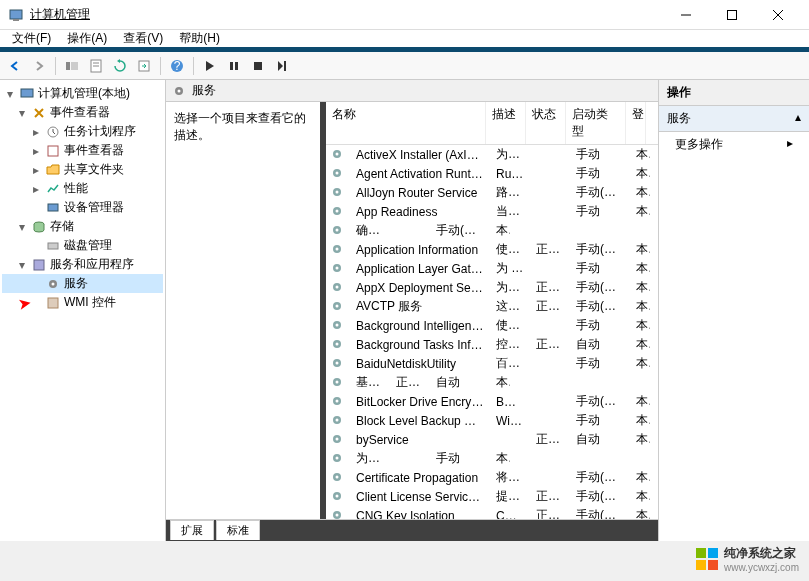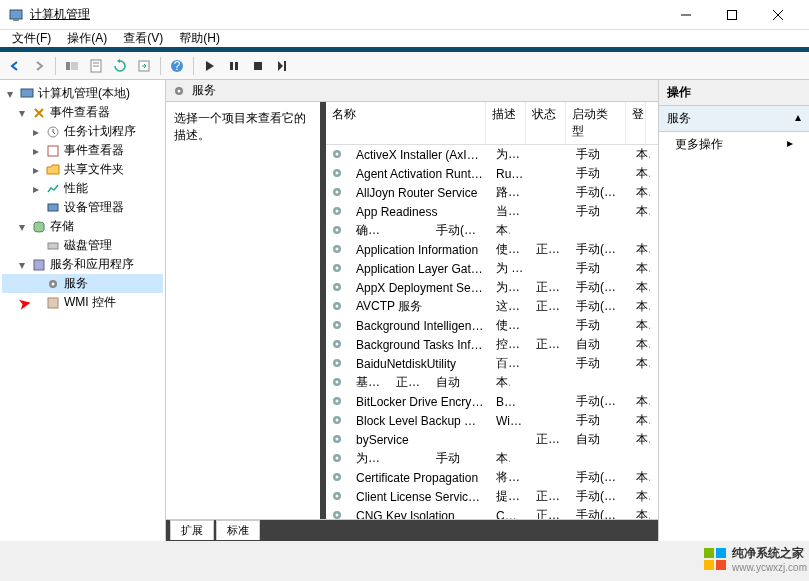--- a/index.html
+++ b/index.html
@@ -45,21 +45,21 @@
 .list-row div { padding: 0 6px; white-space: nowrap; overflow: hidden; text-overflow: ellipsis; }
 
 .tabs { height: 22px; border-top: 1px solid #ccc; display: flex; align-items: flex-start; padding-left: 4px; background: #404040; }
 .tab { padding: 2px 10px; border: 1px solid #ccc; border-bottom: none; background: #fff; margin-right: 2px; cursor: pointer; font-size: 11px; }
 
 .actions { width: 150px; background: #fff; }
 .actions-header { padding: 4px 8px; border-bottom: 1px solid #ccc; font-weight: bold; background: #f0f0f0; }
 .actions-group { padding: 4px 8px; background: #e8f0f8; border-bottom: 1px solid #ccc; display: flex; justify-content: space-between; }
 .actions-item { padding: 4px 16px; cursor: pointer; }
 
-.watermark { position: absolute; bottom: 8px; right: 2px; display: flex; align-items: center; gap: 6px; color: #333; font-size: 14px; font-weight: bold; pointer-events: none; }
+.watermark { position: absolute; bottom: 8px; right: 10px; display: flex; align-items: center; gap: 6px; color: #333; font-size: 14px; font-weight: bold; pointer-events: none; }
 .wm-logo { width: 22px; height: 22px; display: grid; grid-template-columns: 1fr 1fr; grid-template-rows: 1fr 1fr; gap: 2px; }
 .wm-logo span:nth-child(1){background:#7fba00;} .wm-logo span:nth-child(2){background:#00a4ef;} .wm-logo span:nth-child(3){background:#ffb900;} .wm-logo span:nth-child(4){background:#f25022;}
 .wm-url { font-size: 10px; color: #888; font-weight: normal; }
 
 svg { display: block; }
 </style>
 </head>
 <body>
 
 <div class="titlebar">

